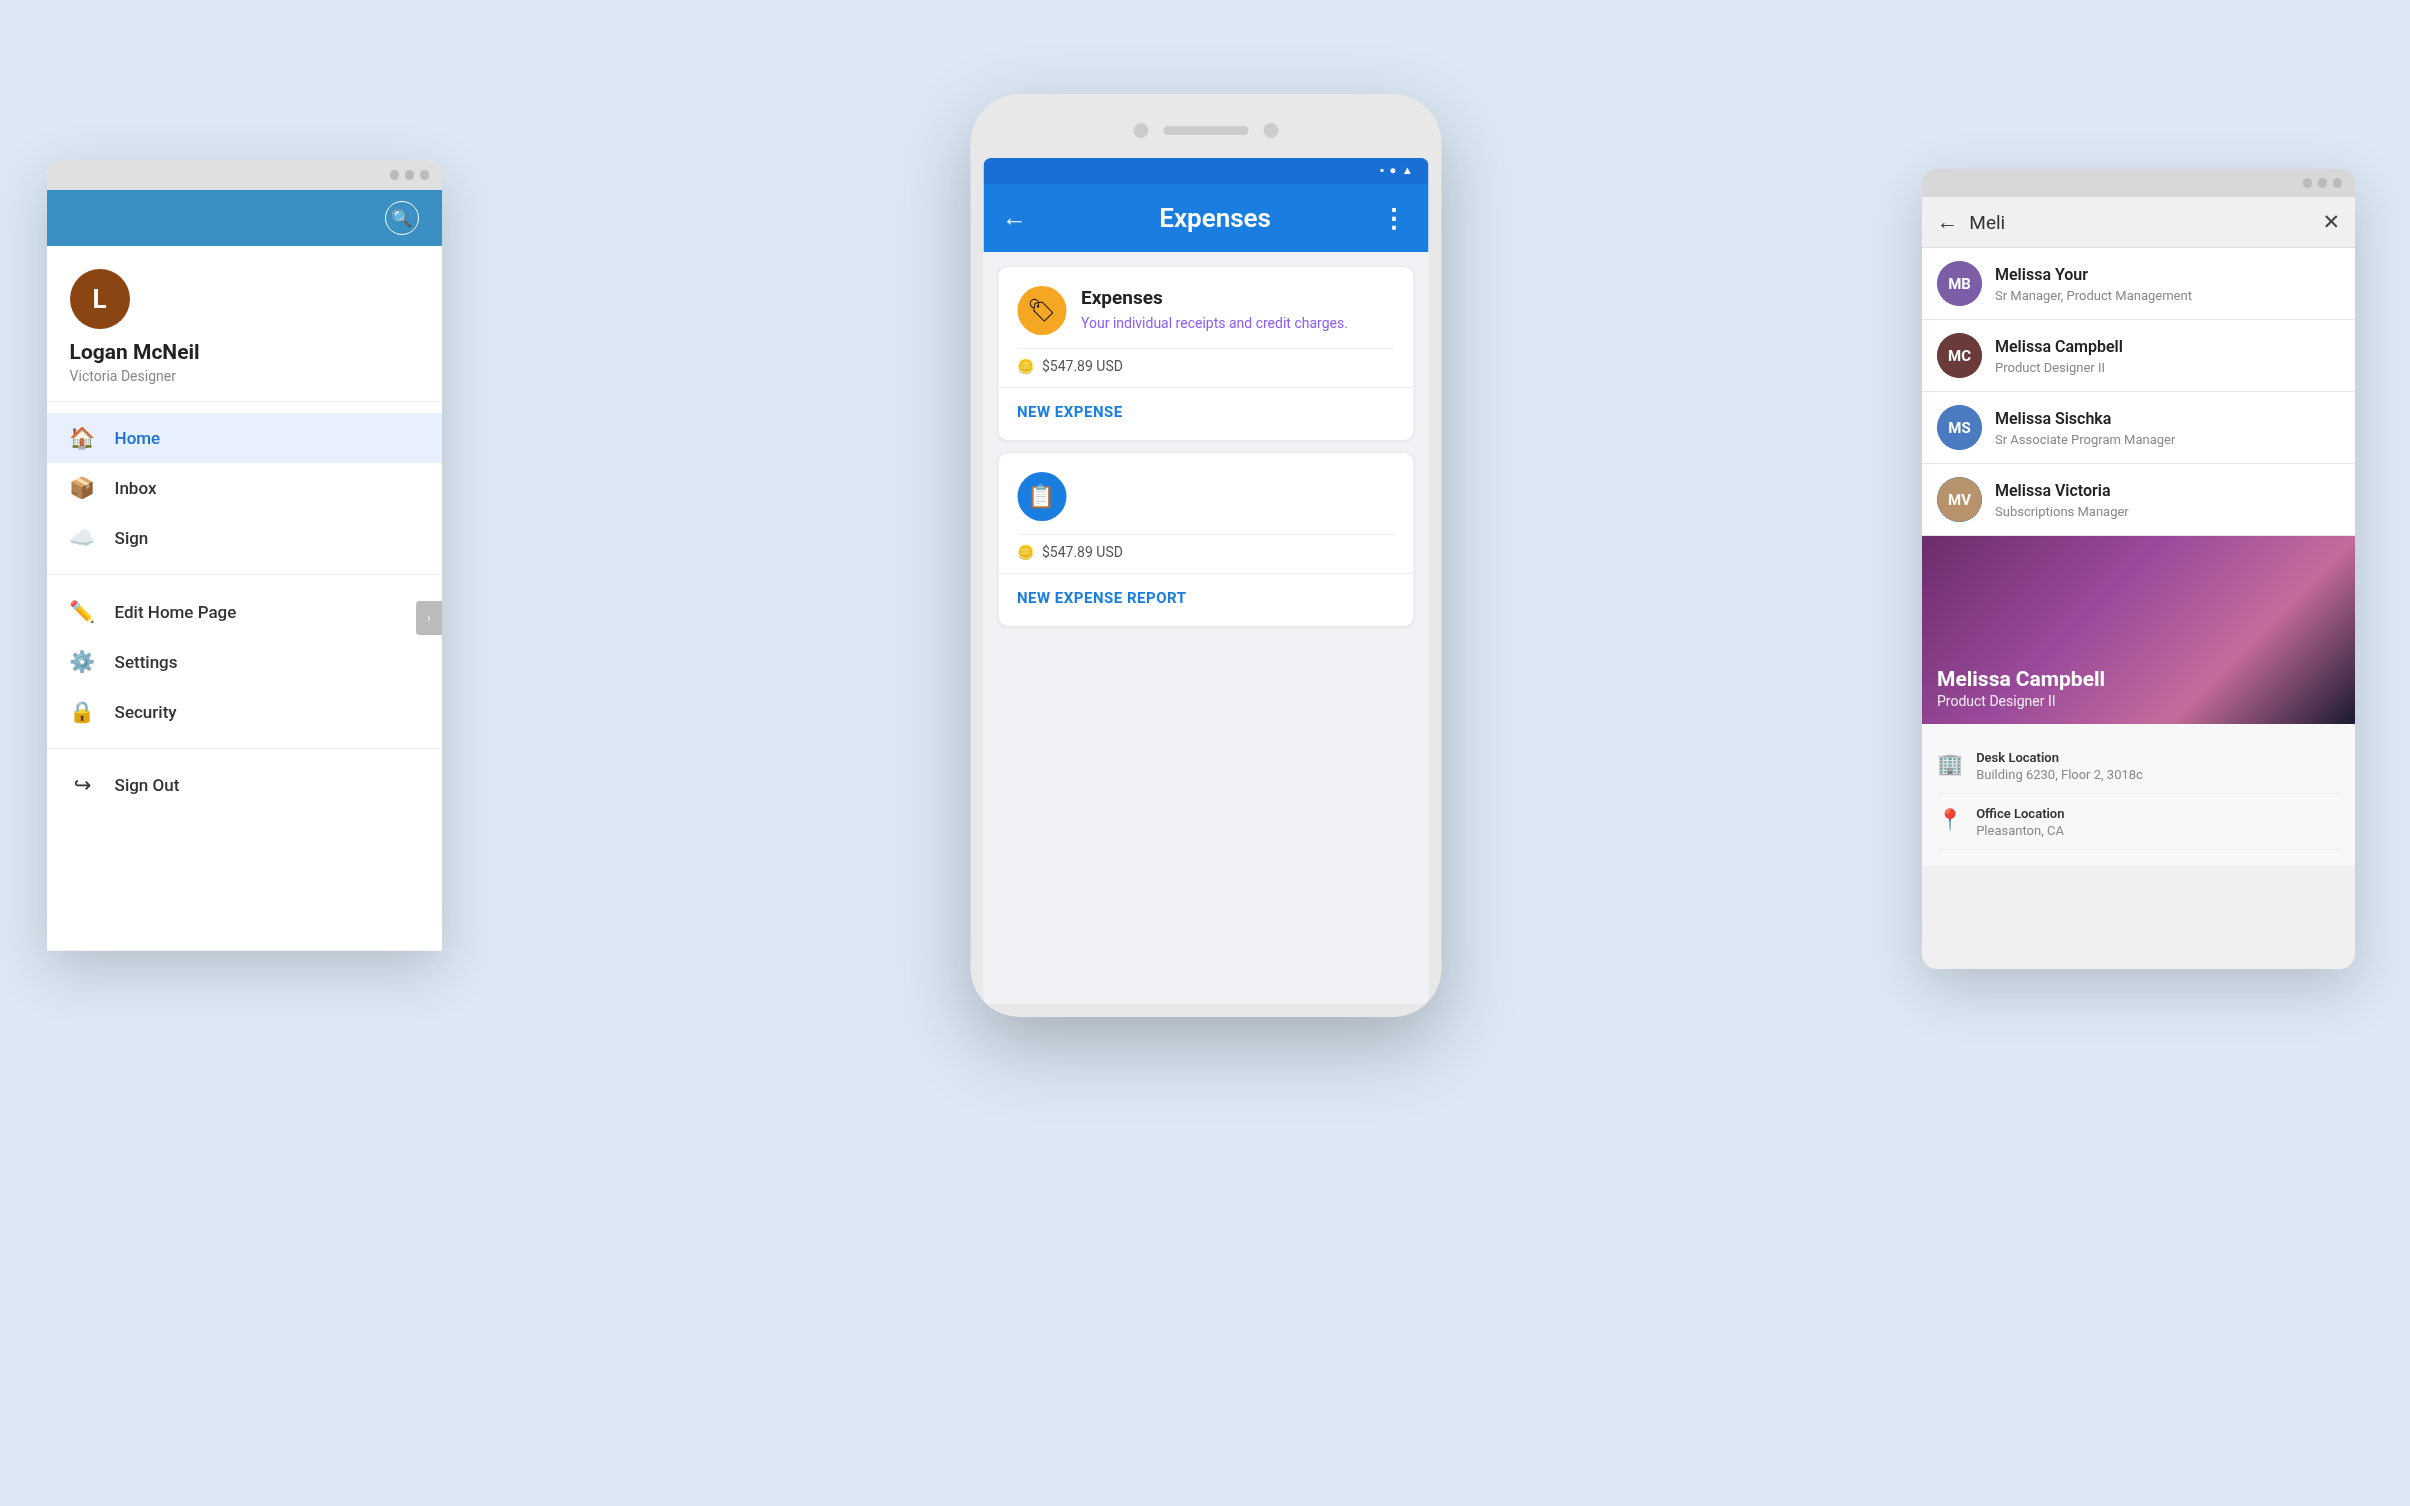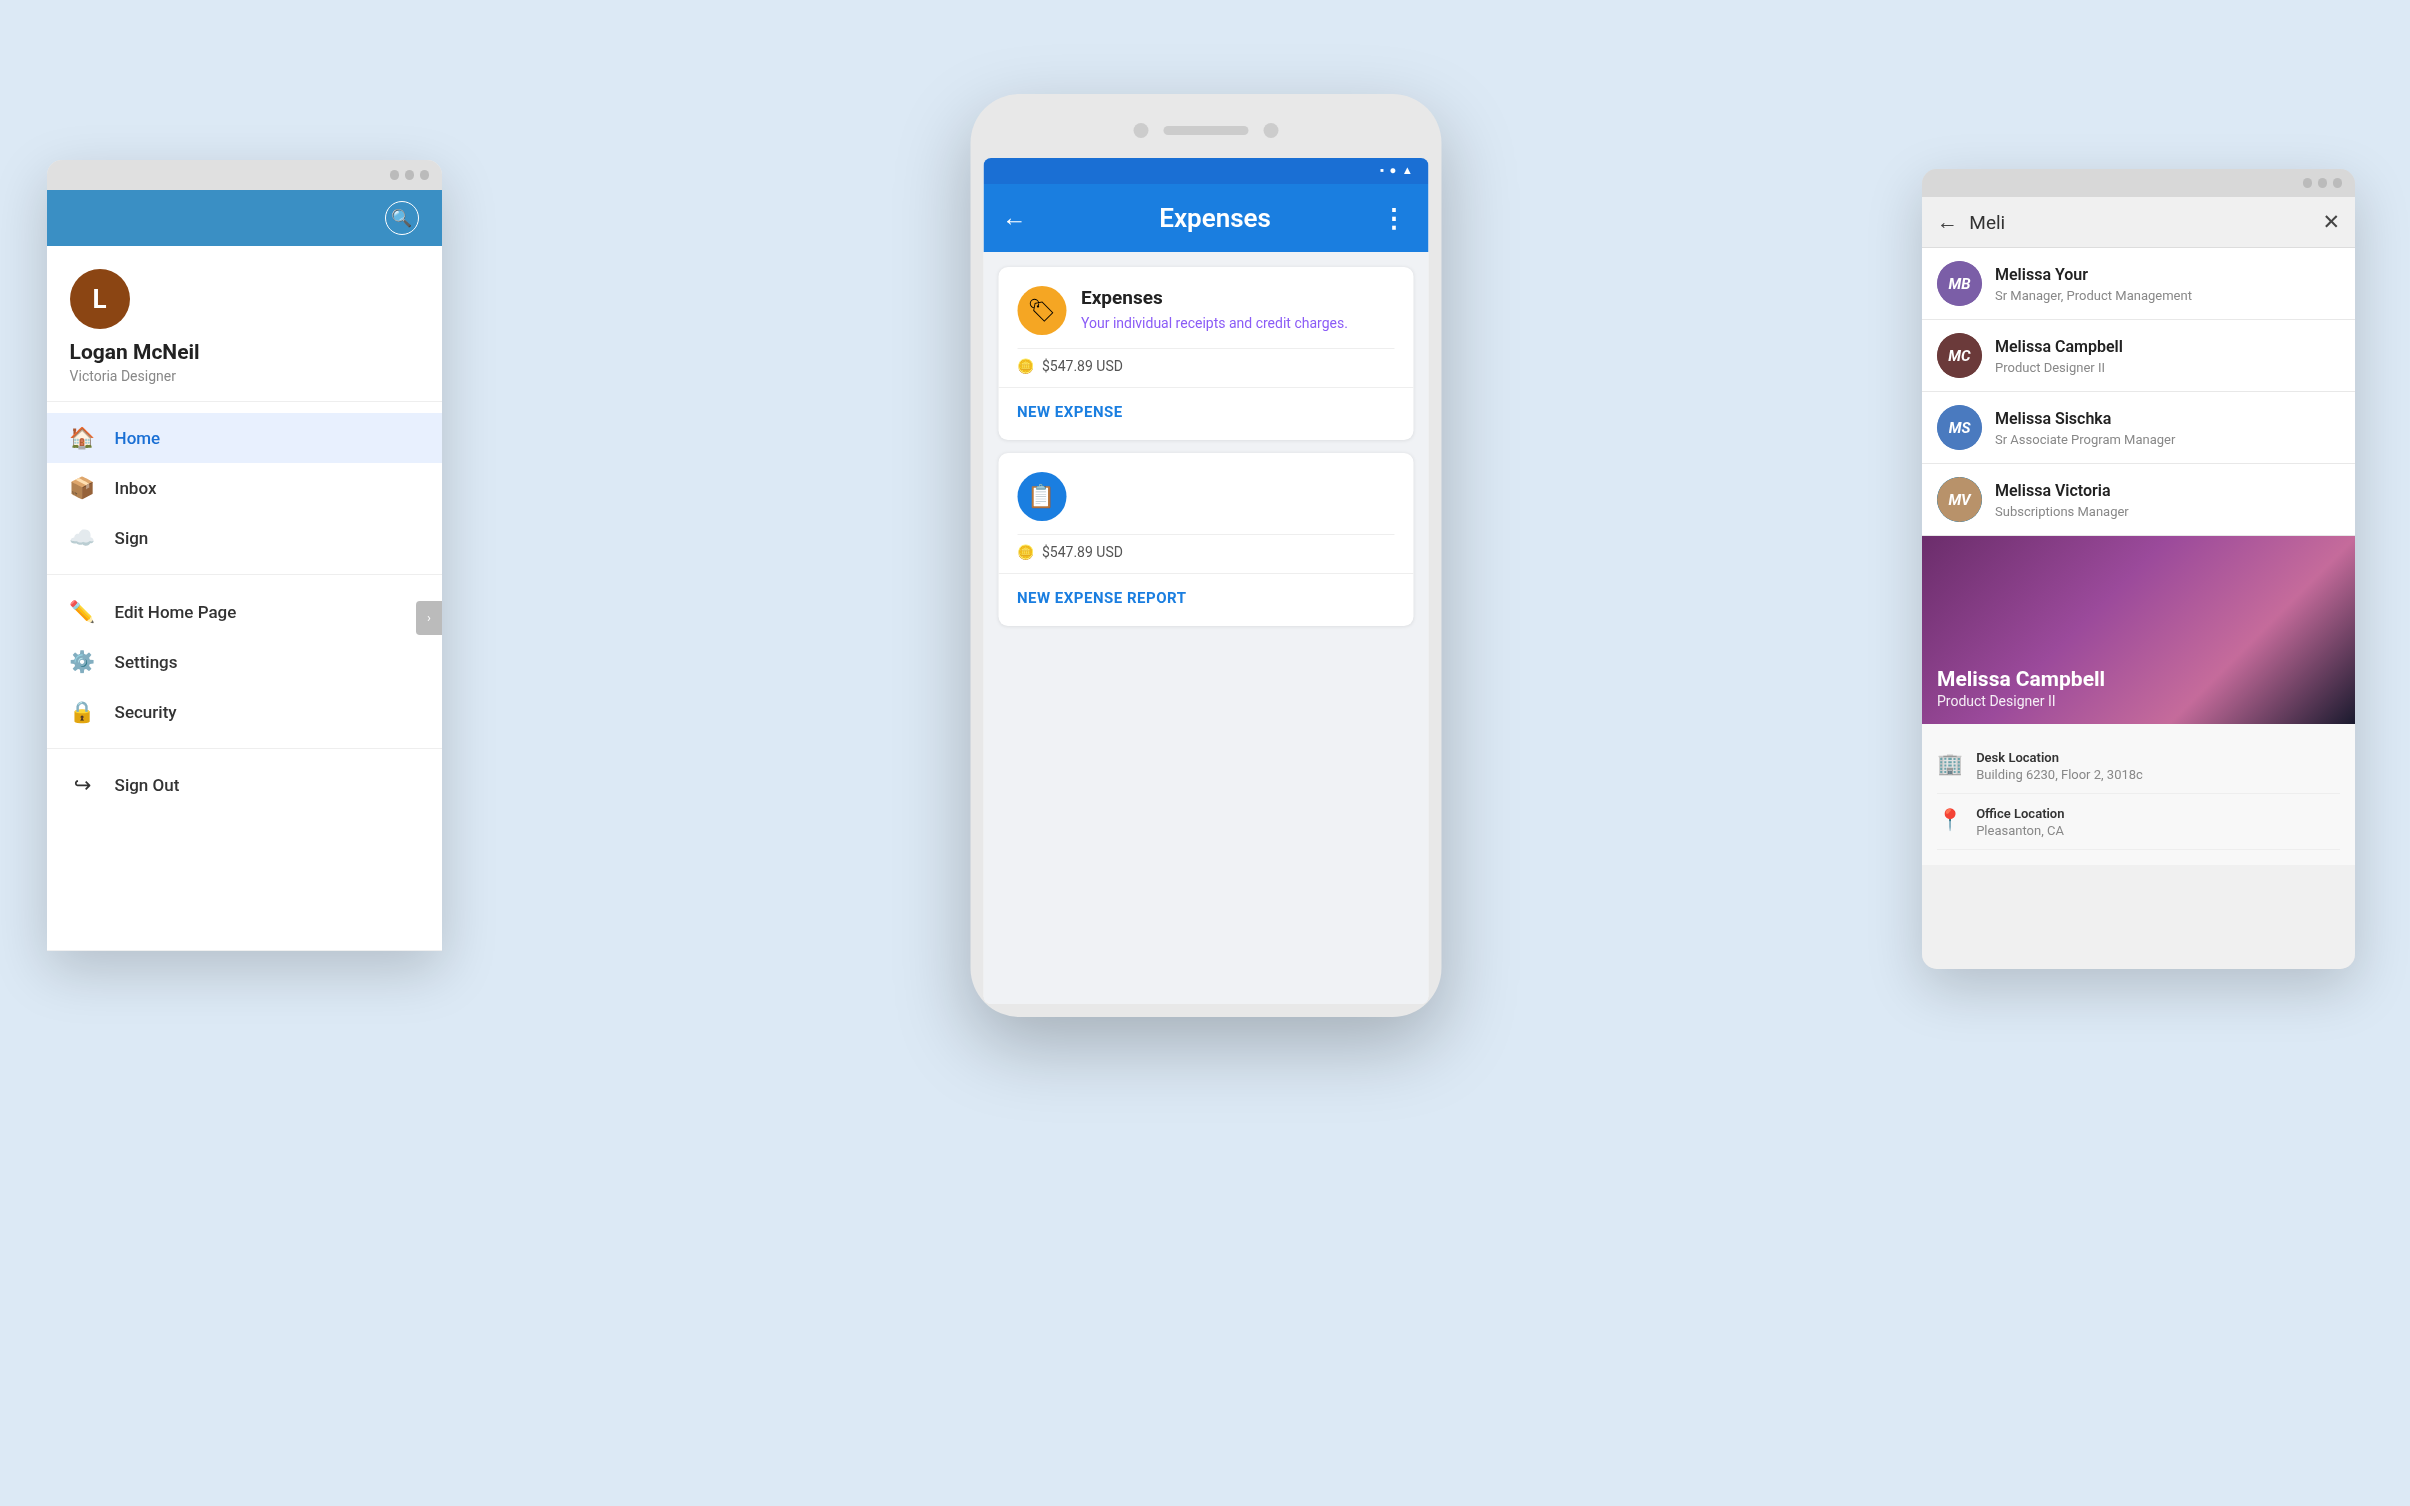--- a/index.html
+++ b/index.html
@@ -255,21 +255,21 @@
     .search-result-item {
       display: flex; align-items: center;
       padding: 13px 15px; gap: 13px;
       border-bottom: 0.9px solid #e8e8e8;
       background: #fff; cursor: pointer;
     }
     .result-avatar {
       width: 45px; height: 45px; border-radius: 50%;
       overflow: hidden; flex-shrink: 0;
       display: flex; align-items: center; justify-content: flex-end;
-      font-weight: bold; color: #fff; font-size: 17px; font-style: italic;
+      font-weight: bold; color: #fff; font-size: 17px;
     }
     .result-info { flex: 1; }
     .result-name { font-size: 16px; font-weight: 600; color: #222; }
     .result-title { font-size: 13px; color: #888; margin-top: 4px; }
 
     
     .profile-card {
       flex: 1;
       position: relative;
       overflow: hidden;

